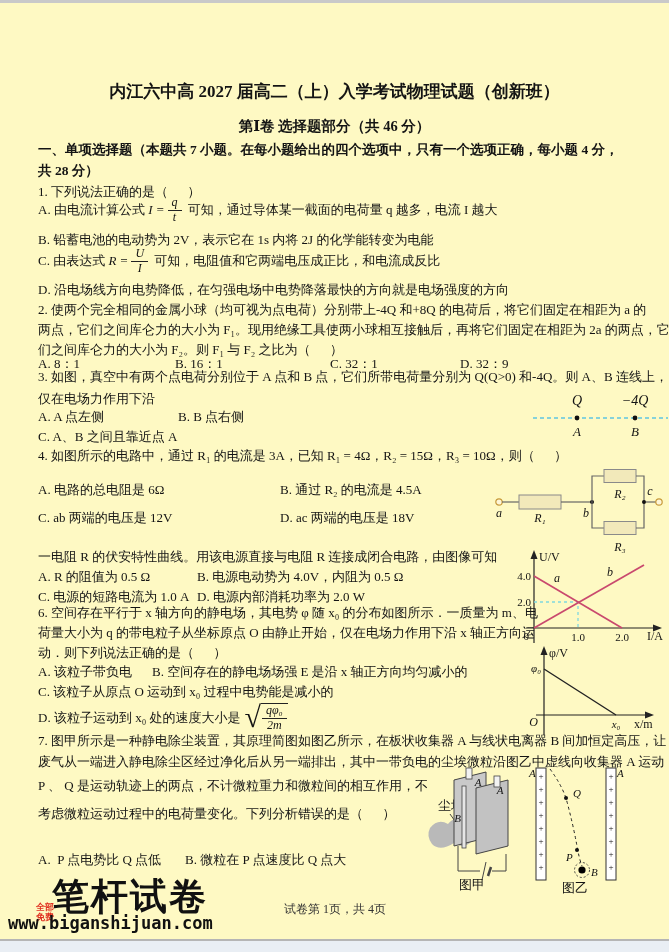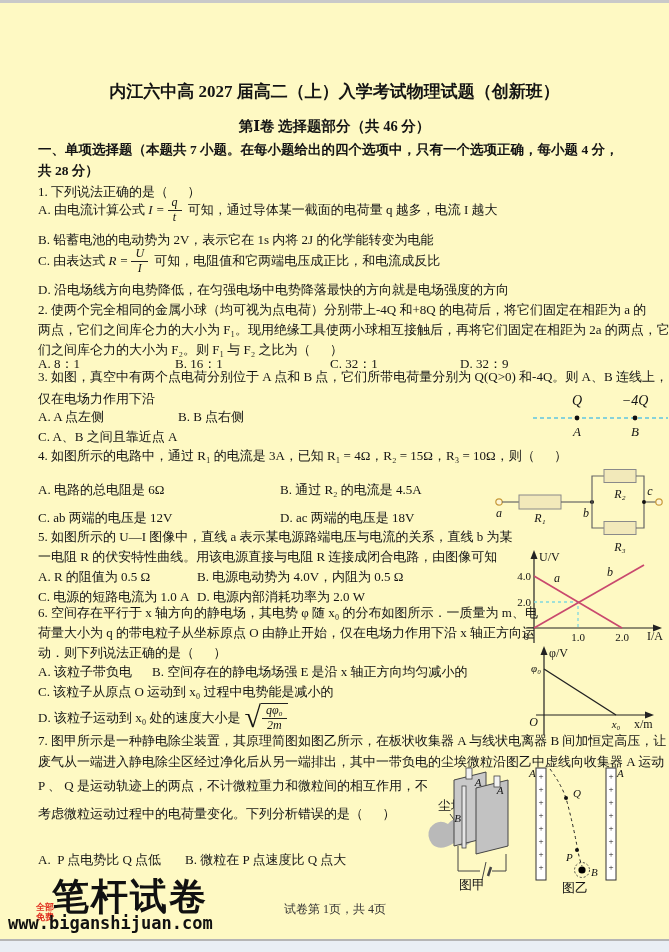--- a/index.html
+++ b/index.html
@@ -97,21 +97,20 @@
     <line x1="154" y1="40" x2="164" y2="40" stroke="#666" stroke-width="1.2"></line>
     <circle cx="167" cy="40" r="3.2" fill="#fdf6d8" stroke="#c79a3a" stroke-width="1.2"></circle>
     <text x="7" y="55" font-size="12" text-anchor="middle" class="svgit">a</text>
     <text x="48" y="60" font-size="12" text-anchor="middle" class="svgit">R₁</text>
     <text x="94" y="55" font-size="12" text-anchor="middle" class="svgit">b</text>
     <text x="128" y="36" font-size="12" text-anchor="middle" class="svgit">R₂</text>
     <text x="128" y="89" font-size="12" text-anchor="middle" class="svgit">R₃</text>
     <text x="158" y="33" font-size="12" text-anchor="middle" class="svgit">c</text>
   </svg>
 
-  <div class="t" style="left:38px;top:527px;">5. 如图所示的 U—I 图像中，直线 a 表示某电源路端电压与电流的关系，直线 b 为某</div>
   <div class="t" style="left:38px;top:547px;">一电阻 R 的伏安特性曲线。用该电源直接与电阻 R 连接成闭合电路，由图像可知</div>
   <div class="t" style="left:38px;top:567px;">A. R 的阻值为 0.5 Ω</div>
   <div class="t" style="left:197px;top:567px;">B. 电源电动势为 4.0V，内阻为 0.5 Ω</div>
   <div class="t" style="left:38px;top:587px;">C. 电源的短路电流为 1.0 A</div>
   <div class="t" style="left:197px;top:587px;">D. 电源内部消耗功率为 2.0 W</div>
 
   <svg style="left:504px;top:548px;" width="162" height="100" viewBox="0 0 162 100">
     <line x1="30" y1="95" x2="30" y2="8" stroke="#222" stroke-width="1.2"></line>
     <path d="M30,2 L26.5,11 L33.5,11 Z" fill="#222"></path>
     <line x1="22" y1="80" x2="152" y2="80" stroke="#222" stroke-width="1.2"></line>

